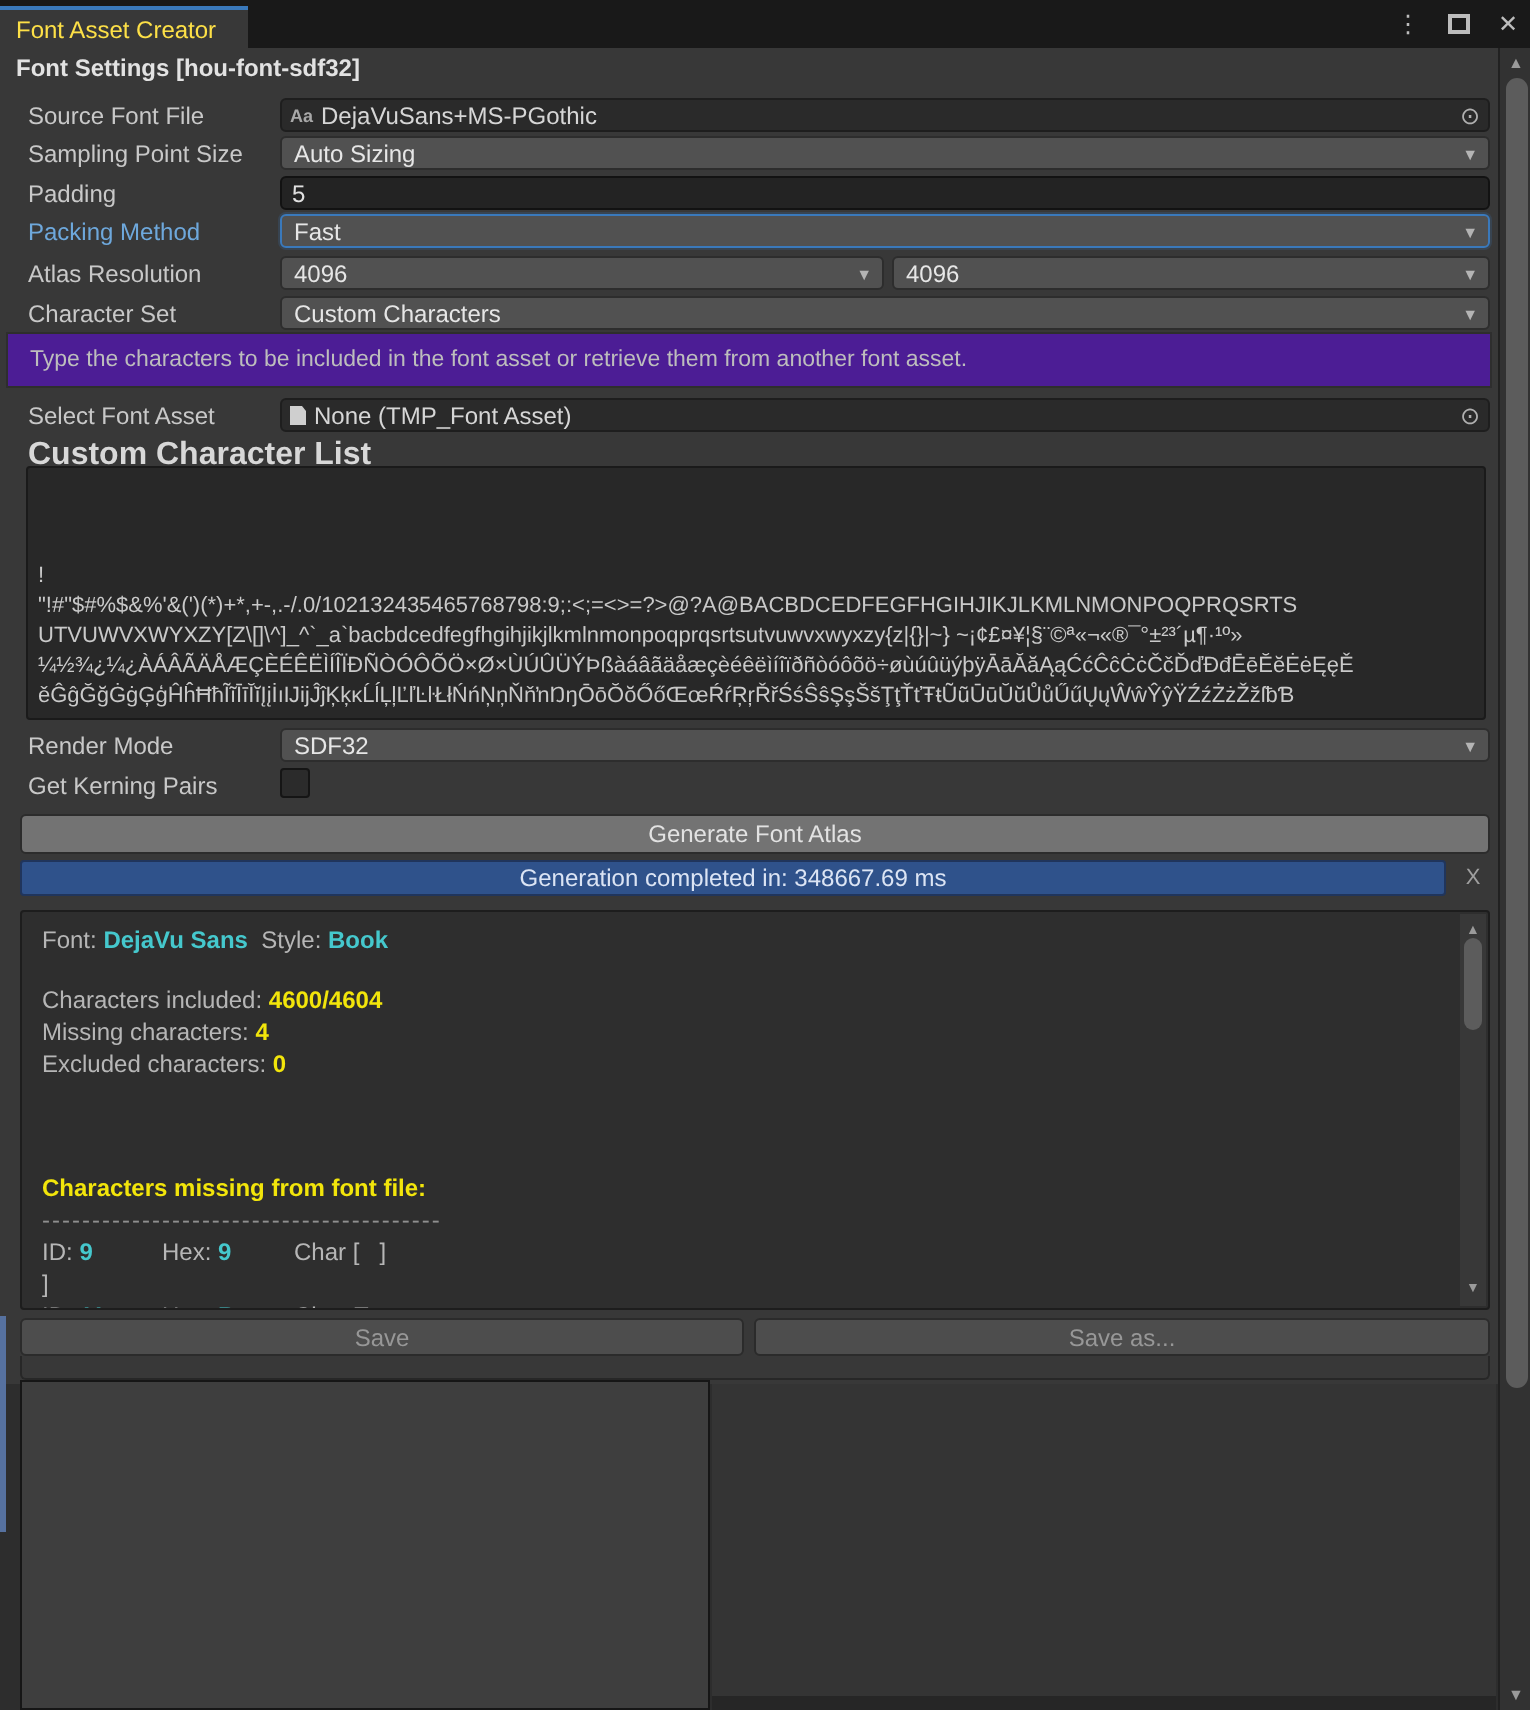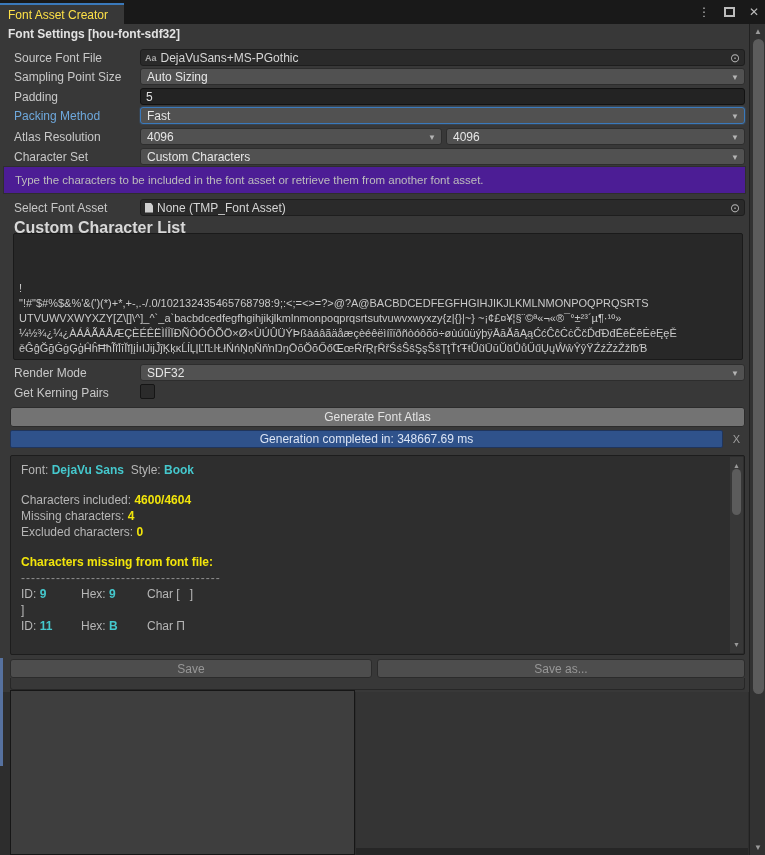--- a/index.html
+++ b/index.html
@@ -59,21 +59,21 @@
   .progress { position:absolute; left:10px; top:430px; width:713px; height:18px; background:#2f528b;
               border:1px solid #20355c; border-radius:2px; color:#dbe4f4; font-size:12px;
               display:flex; align-items:center; justify-content:center; }
   .progress-x { position:absolute; left:728px; top:430px; width:17px; height:18px; color:#9f9f9f;
                 font-size:11px; display:flex; align-items:center; justify-content:center; }
 
   .results { position:absolute; left:10px; top:455px; width:735px; height:200px; background:#2e2e2e;
              border:1px solid #1d1d1d; border-radius:2px; overflow:hidden; font-size:12px;
              line-height:16px; color:#b6b6b6; padding:6px 24px 0 10px; }
   .cy { color:#45c8cd; font-weight:bold; }
-  .yl { color:#f2e50b; font-weight:bold; }
+  .yl { color:#f2e50b; font-weight:bold;margin-top:32px; }
   .spacer { height:14px; }
   .divider { color:#8f8f8f; letter-spacing:1px; }
   .idcol { display:inline-block; width:60px; }
   .hexcol { display:inline-block; width:66px; }
   .charv { white-space:pre; }
   .r-scroll { position:absolute; right:1px; top:1px; width:13px; height:196px; background:#383838; }
   .r-up { position:absolute; top:1px; left:0; width:13px; text-align:center; font-size:7px; color:#9a9a9a; }
   .r-thumb { position:absolute; top:12px; left:2px; width:9px; height:46px; background:#5c5c5c; border-radius:5px; }
   .r-down { position:absolute; top:180px; left:0; width:13px; text-align:center; font-size:7px; color:#9a9a9a; }
 

